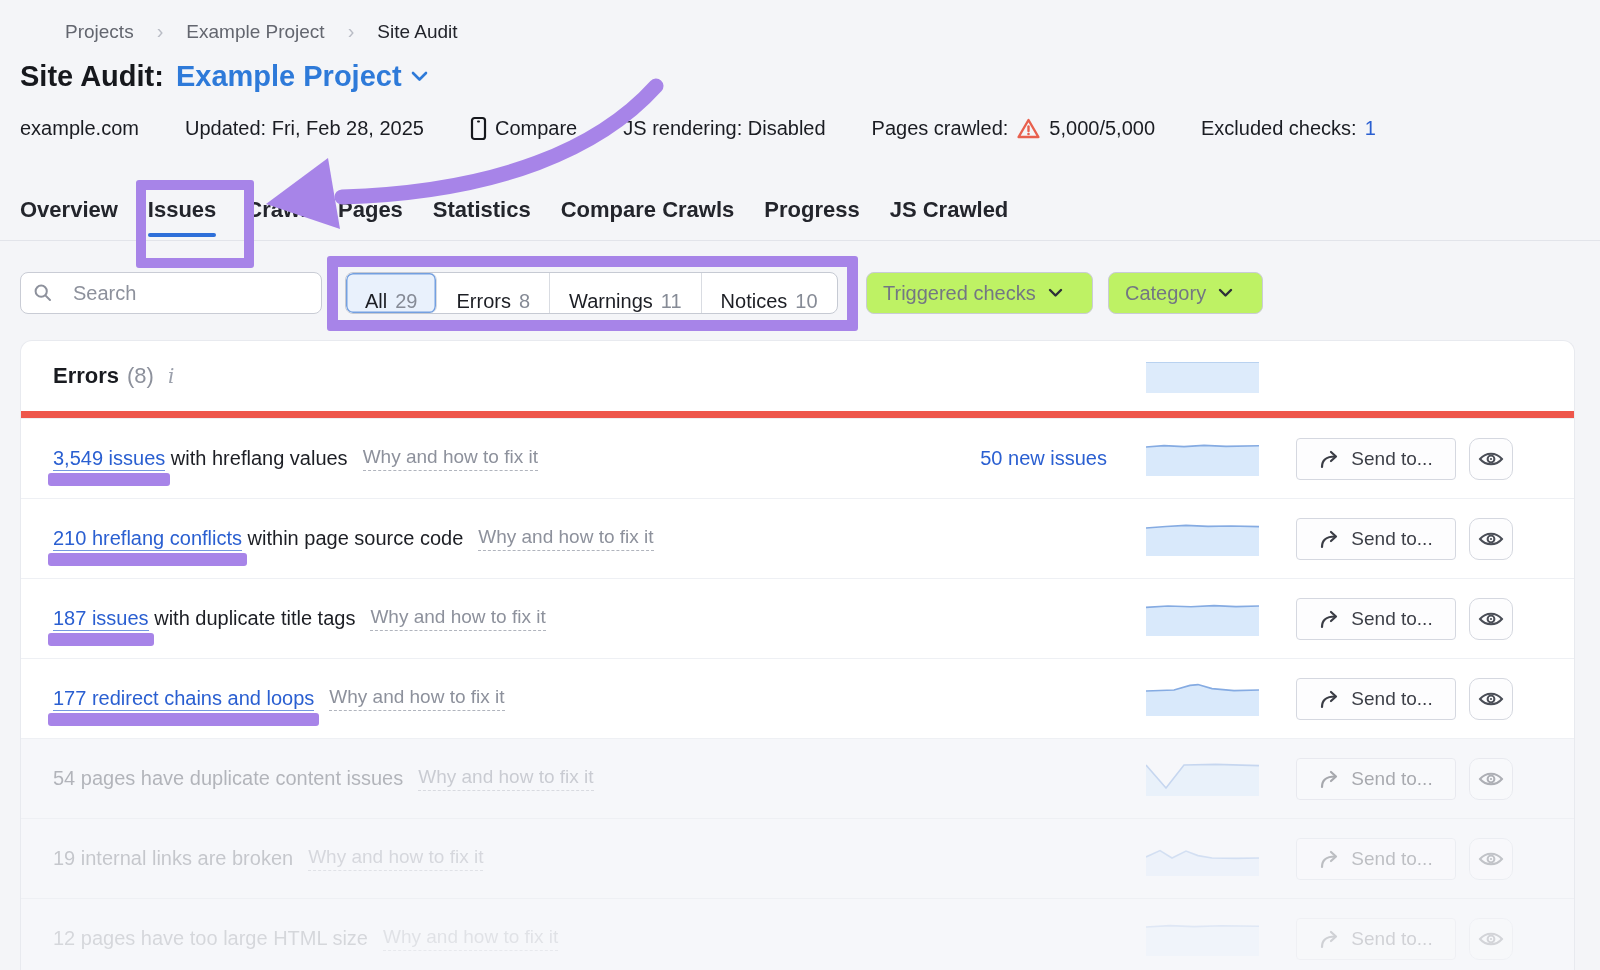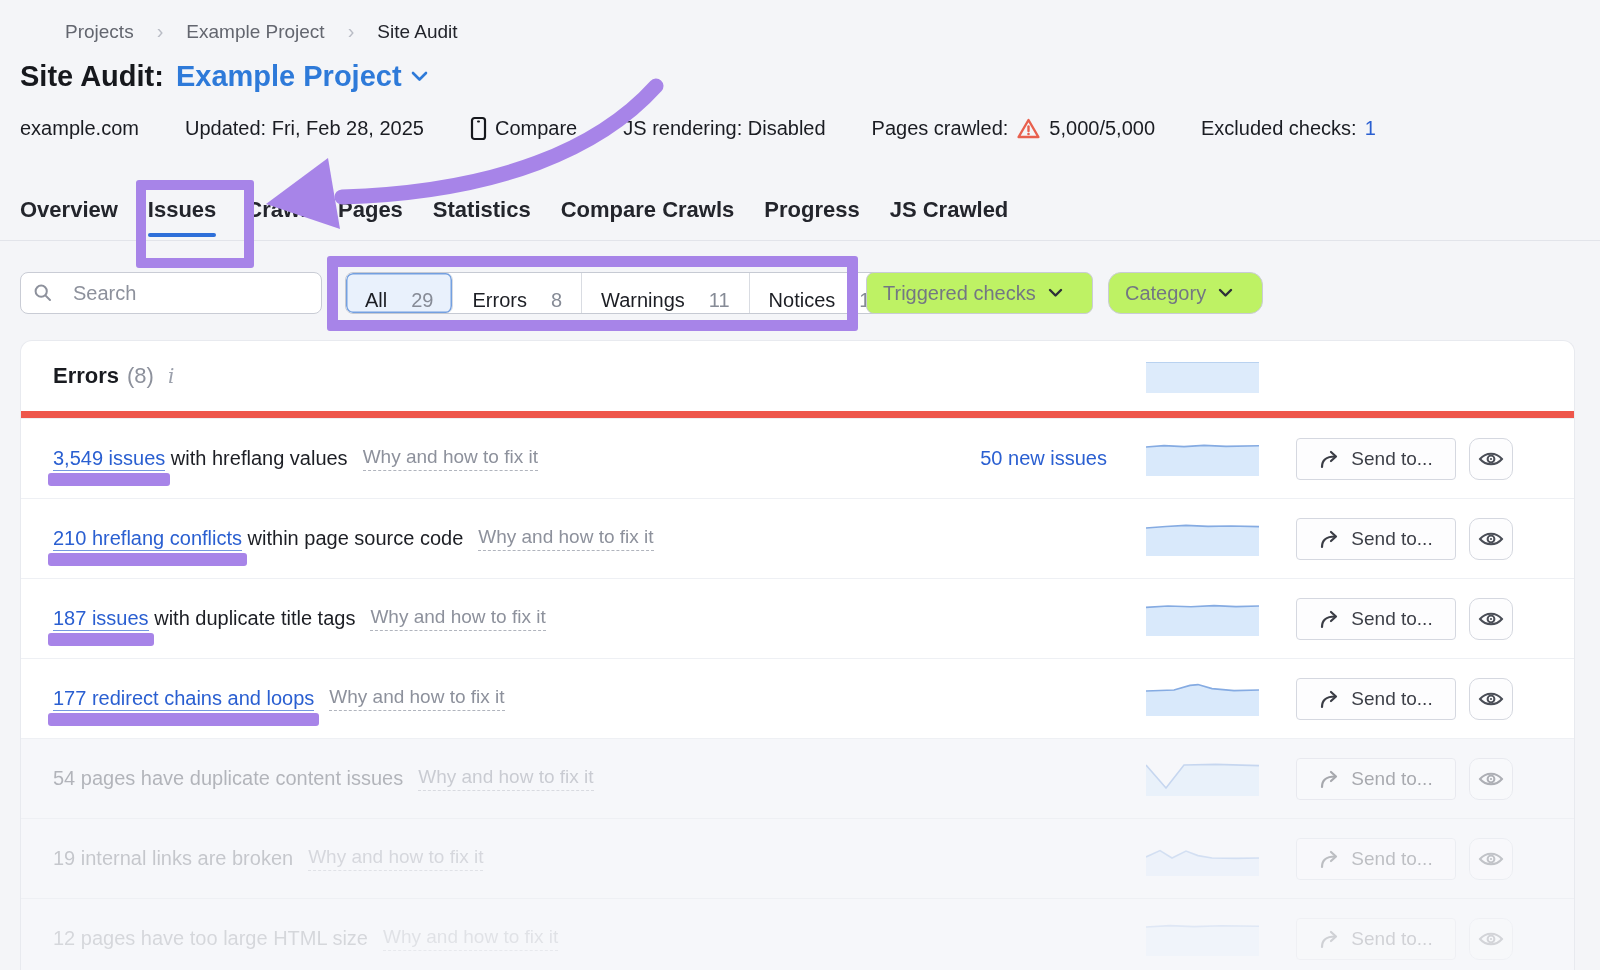--- a/index.html
+++ b/index.html
@@ -36,30 +36,30 @@
   .tabs-divider { position:absolute; top:240px; left:0; width:1600px; height:1px; background:#e2e4ea; }
   
   .search-box { position:absolute; top:272px; left:20px; width:302px; height:42px;
     background:#fff; border:1px solid #c9ccd5; border-radius:8px;
     display:flex; align-items:center; padding:0 12px; gap:20px; }
   .search-box input { border:none; outline:none; font-size:20px; width:100%;
     font-family:"Liberation Sans", sans-serif; color:#22242b; background:transparent; }
   .search-box input::placeholder { color:#8d919c; }
   .segments { position:absolute; top:272px; left:345px; height:42px; display:flex;
     background:#fff; border:1px solid #c6cad3; border-radius:8px; overflow:hidden; }
-  .segment { display:flex; align-items:flex-start; gap:24px; padding:16px 19px; font-size:20px;
+  .segment { display:flex; align-items:flex-end; gap:8px; padding:0 19px; font-size:20px;
     color:#1c1e24; border-right:1px solid #d9dce2; cursor:pointer; white-space:nowrap; }
   .segment:last-child { border-right:none; }
   .segment .count { color:#868b96; }
   .segment.selected { background:#e9f1fc; box-shadow:inset 0 0 0 1.5px #74a0e0; border-radius:7px; }
   .dropdown { position:absolute; top:272px; height:42px; background:#bef264;
     border:1px solid #c9ccd5; border-radius:8px; display:flex; align-items:center;
     gap:12px; padding:0 16px; font-size:20px; color:#737783; cursor:pointer; white-space:nowrap; }
   .dd-triggered { left:866px; width:227px; }
-  .dd-category { left:1108px; width:155px;border-radius:13px; }
+  .dd-category { left:1108px; width:155px; }
   
   .card { position:absolute; top:340px; left:20px; width:1555px; height:700px;
     background:#fff; border:1px solid #e8eaef; border-bottom:none;
     border-radius:12px 12px 0 0; }
   .card-header { position:relative; height:70px; display:flex; align-items:center; padding-left:32px; }
   .card-title { font-size:22px; font-weight:bold; color:#191b20; }
   .card-count { font-size:22px; color:#8d919c; margin-left:8px; }
   .info-icon { font-family:"DejaVu Serif", serif; font-style:italic; font-size:20px;
     color:#9ba0ac; margin-left:14px; cursor:pointer; }
   .header-spark { position:absolute; left:1125px; top:21px; width:113px; height:31px;

